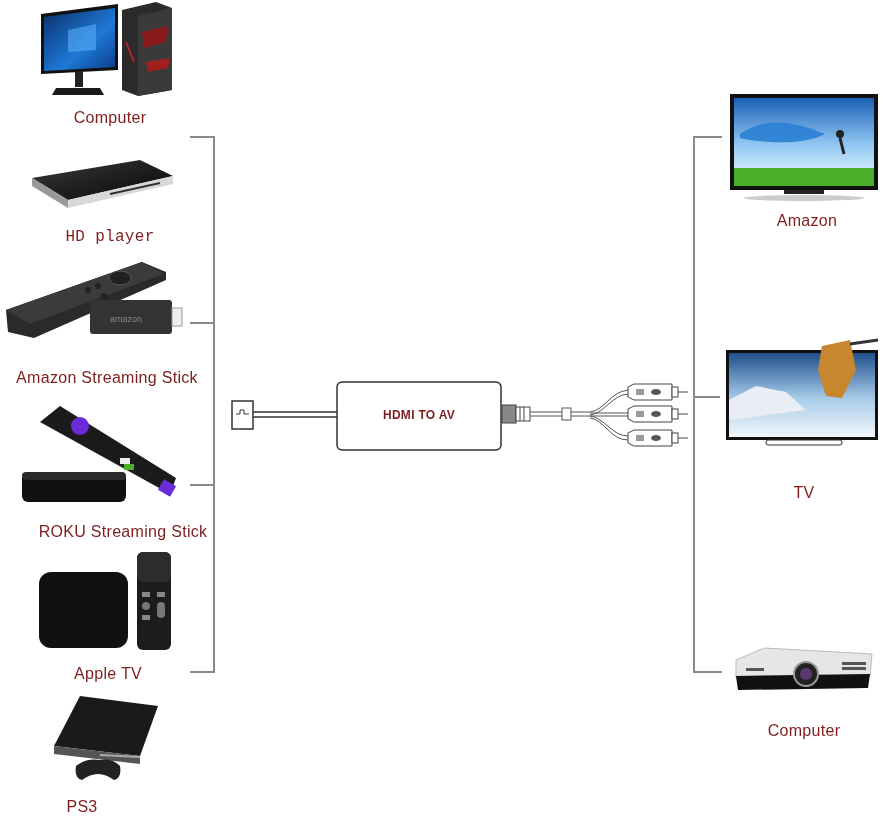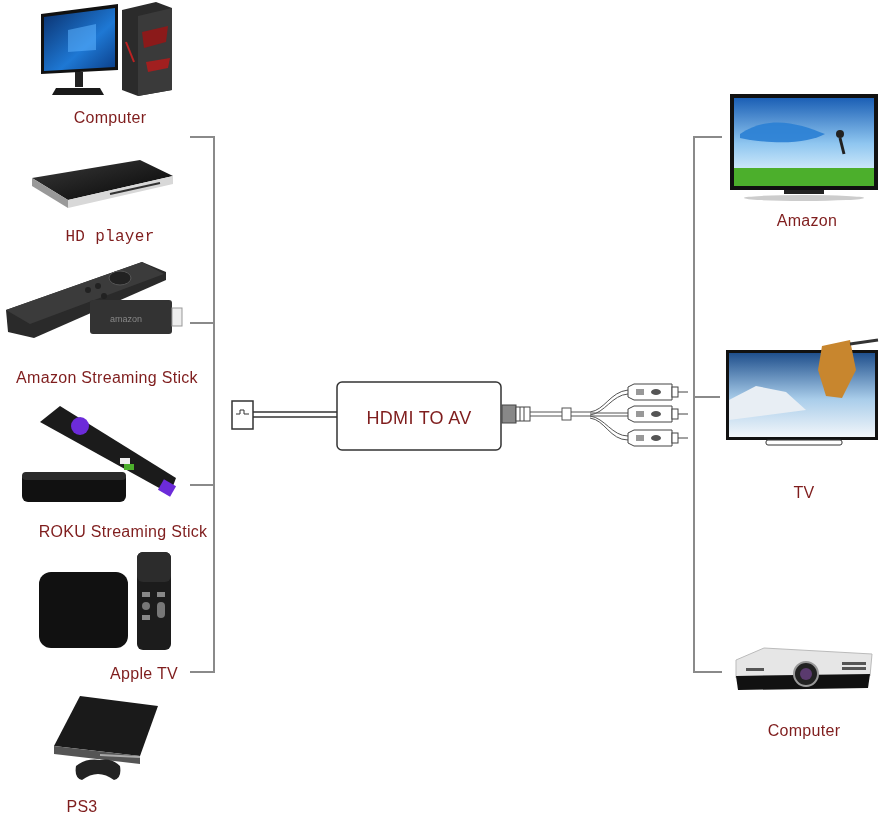--- a/index.html
+++ b/index.html
@@ -86,21 +86,21 @@
         <line x1="639" x2="639" y1="435" y2="441" stroke="#333" stroke-width="1"></line>
         <line x1="641" x2="641" y1="435" y2="441" stroke="#333" stroke-width="1"></line>
         <line x1="643" x2="643" y1="435" y2="441" stroke="#333" stroke-width="1"></line>
         <ellipse cx="656" cy="438" rx="5" ry="3" fill="#555"></ellipse>
         <rect x="672" y="433" width="6" height="10" fill="#fff" stroke="#444"></rect>
         <line x1="678" x2="688" y1="438" y2="438" stroke="#444"></line>
       </g>
     </g>
 </svg>
 
-<div class="label box-label" style="left:337px; top:408px; width:164px; font-size:18px;">HDMI TO AV</div>
+<div class="label box-label" style="left:337px; top:408px; width:164px; font-size:12px;font-weight:bold;">HDMI TO AV</div>
 
 <div class="abs" style="left:38px; top:2px; width:140px; height:96px;">
   <svg width="140" height="96">
     <defs>
       <linearGradient id="winblue" x1="0" y1="0" x2="1" y2="1">
         <stop offset="0" stop-color="#0a2f6b"></stop>
           <stop offset="0.6" stop-color="#1e78d4"></stop>
           <stop offset="1" stop-color="#0b3e88"></stop>
       </linearGradient>
     </defs>
@@ -173,21 +173,21 @@
     <rect x="1" y="20" width="89" height="76" rx="12" fill="#111"></rect>
     <rect x="99" y="0" width="34" height="98" rx="6" fill="#1c1c1c"></rect>
     <rect x="99" y="0" width="34" height="30" rx="6" fill="#2c2c2c"></rect>
     <rect x="104" y="40" width="8" height="5" fill="#888"></rect>
       <rect x="119" y="40" width="8" height="5" fill="#888"></rect>
     <circle cx="108" cy="54" r="4" fill="#777"></circle>
       <rect x="119" y="50" width="8" height="16" rx="4" fill="#777"></rect>
     <rect x="104" y="63" width="8" height="5" fill="#888"></rect>
   </svg>
 </div>
-<div class="label" style="left:38px; top:665px; width:140px;text-align:right;">Apple TV</div>
+<div class="label" style="left:38px; top:665px; width:140px;">Apple TV</div>
 
 <div class="abs" style="left:50px; top:694px; width:110px; height:90px;">
   <svg width="110" height="90">
     <polygon points="4,52 30,2 108,12 90,62" fill="#1a1a1a"></polygon>
     <polygon points="4,52 90,62 90,70 4,60" fill="#555"></polygon>
     <polygon points="50,60 90,62 90,64 50,62" fill="#aaa"></polygon>
 
     <path d="M26,72 Q36,64 50,66 Q62,64 70,72 Q72,84 64,86 Q56,80 48,80 Q40,80 32,86 Q24,84 26,72 Z" fill="#222"></path>
   </svg>
 </div>

